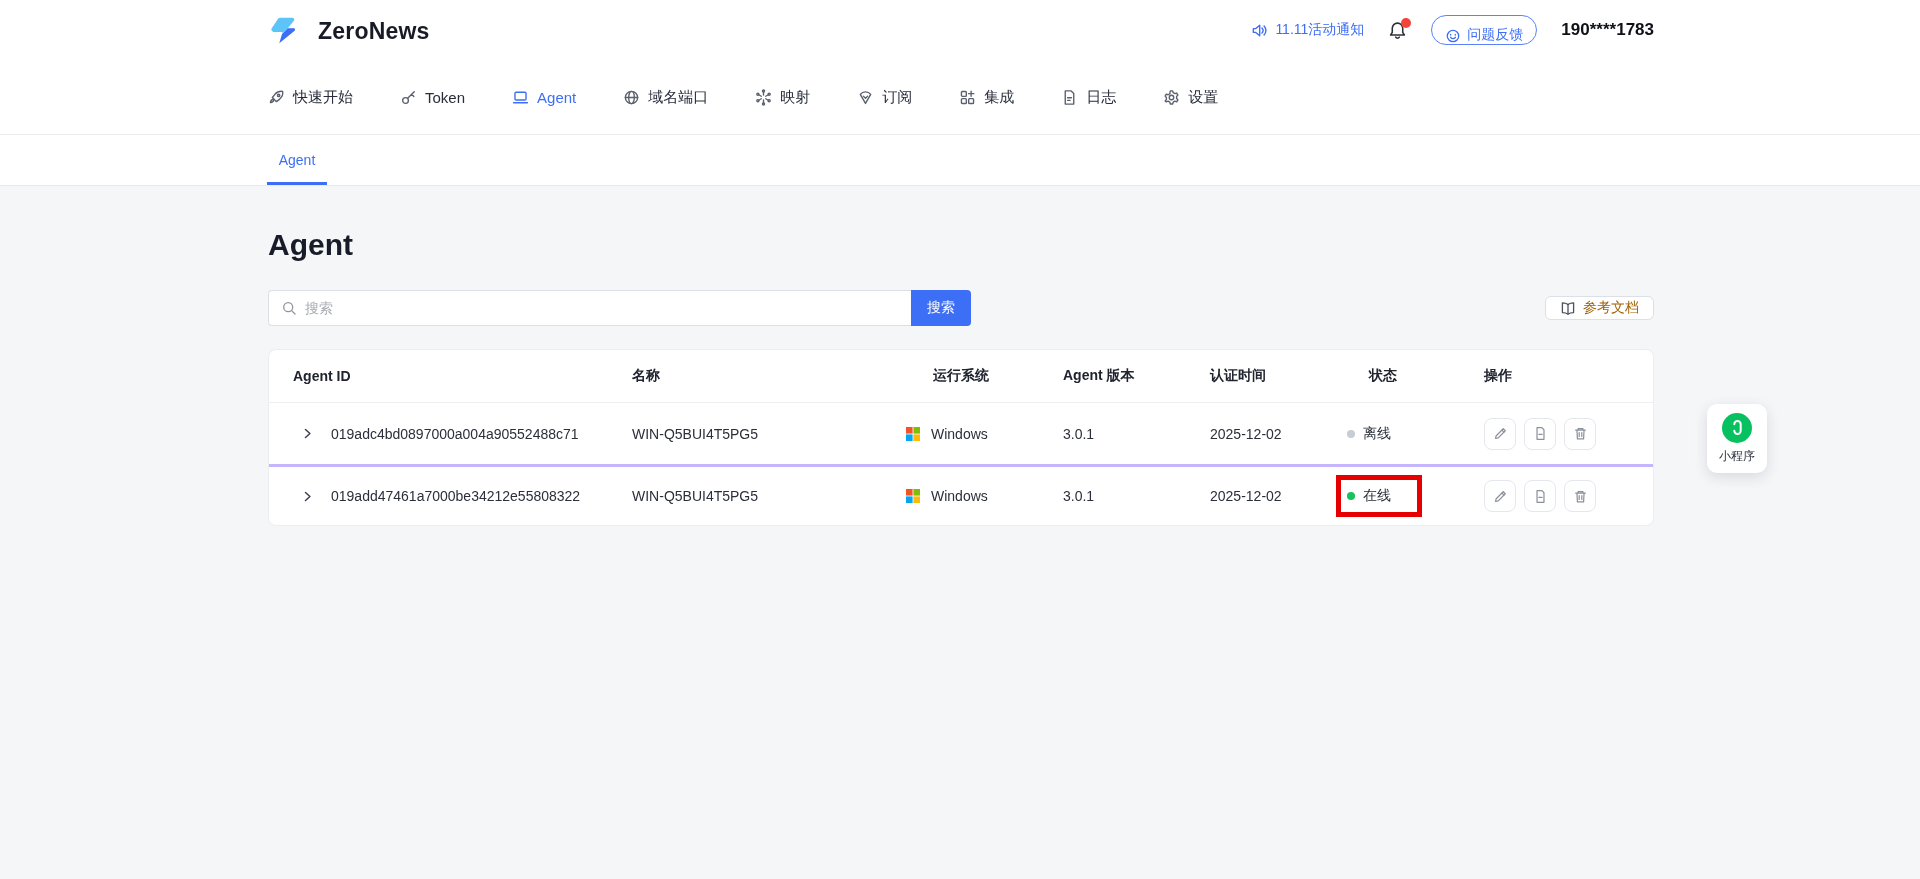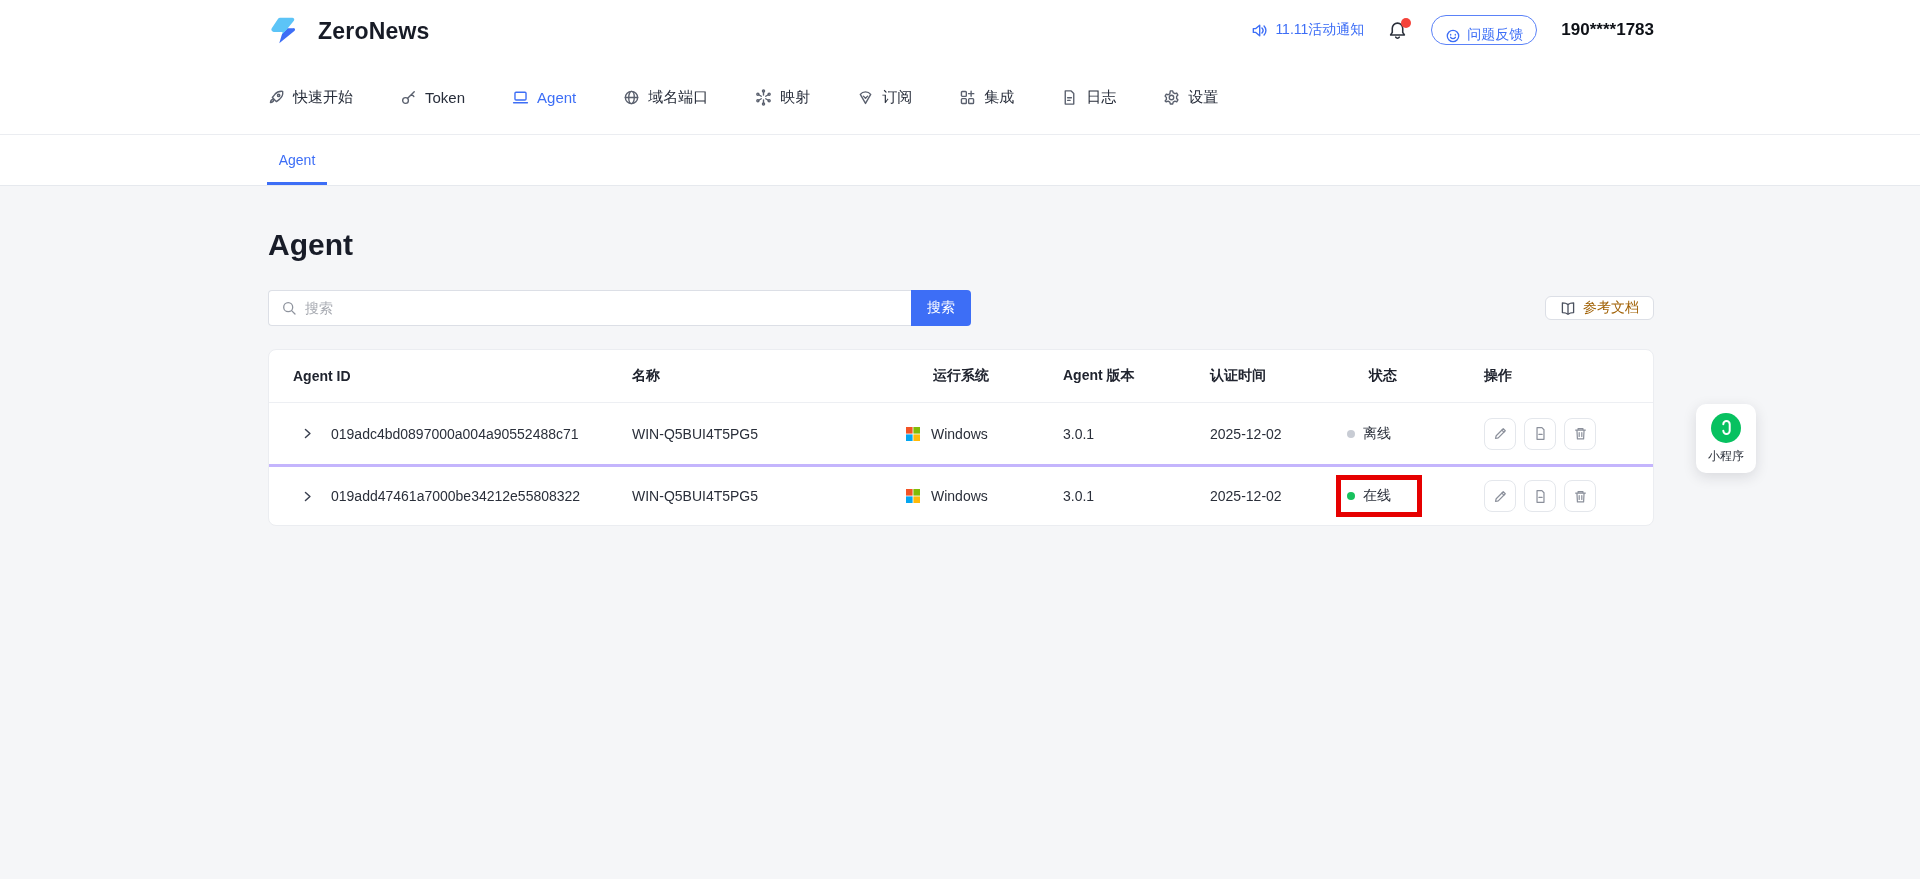--- a/index.html
+++ b/index.html
@@ -68,21 +68,21 @@
   .os-cell{display:flex;align-items:center;gap:10px}
   .status-wrap{display:inline-flex;align-items:center;gap:8px;margin-left:-33px;border:5px solid transparent;padding:7px 26px 7px 6px;width:max-content}
   .status-wrap.red-box{border-color:var(--highlight)}
   .dot{width:8px;height:8px;border-radius:50%;flex:none}
   .dot.online{background:var(--online)}
   .dot.offline{background:var(--offline)}
   .actions{display:flex;gap:8px}
   .action-btn{width:32px;height:32px;border:1px solid #e4e7ec;border-radius:8px;background:#fff;color:#8b909b;display:flex;align-items:center;justify-content:center;cursor:pointer}
 
   
-  .float-card{position:fixed;right:164px;top:404px;width:60px;height:69px;background:#fff;border-radius:10px;box-shadow:0 4px 14px rgba(29,34,48,.13);display:flex;flex-direction:column;align-items:center;justify-content:center;gap:5px;cursor:pointer}
+  .float-card{position:fixed;right:153px;top:404px;width:60px;height:69px;background:#fff;border-radius:10px;box-shadow:0 4px 14px rgba(29,34,48,.13);display:flex;flex-direction:column;align-items:center;justify-content:center;gap:5px;cursor:pointer}
   .mp-circle{width:30px;height:30px;border-radius:50%;background:#07c160;display:flex;align-items:center;justify-content:center}
   .mp-label{font-size:12px;color:#2a2f3a}
 </style>
 </head>
 <body>
 
 <header class="topbar">
   <div class="logo">
     <span>
         <svg width="30" height="30" viewBox="0 0 32 32">

